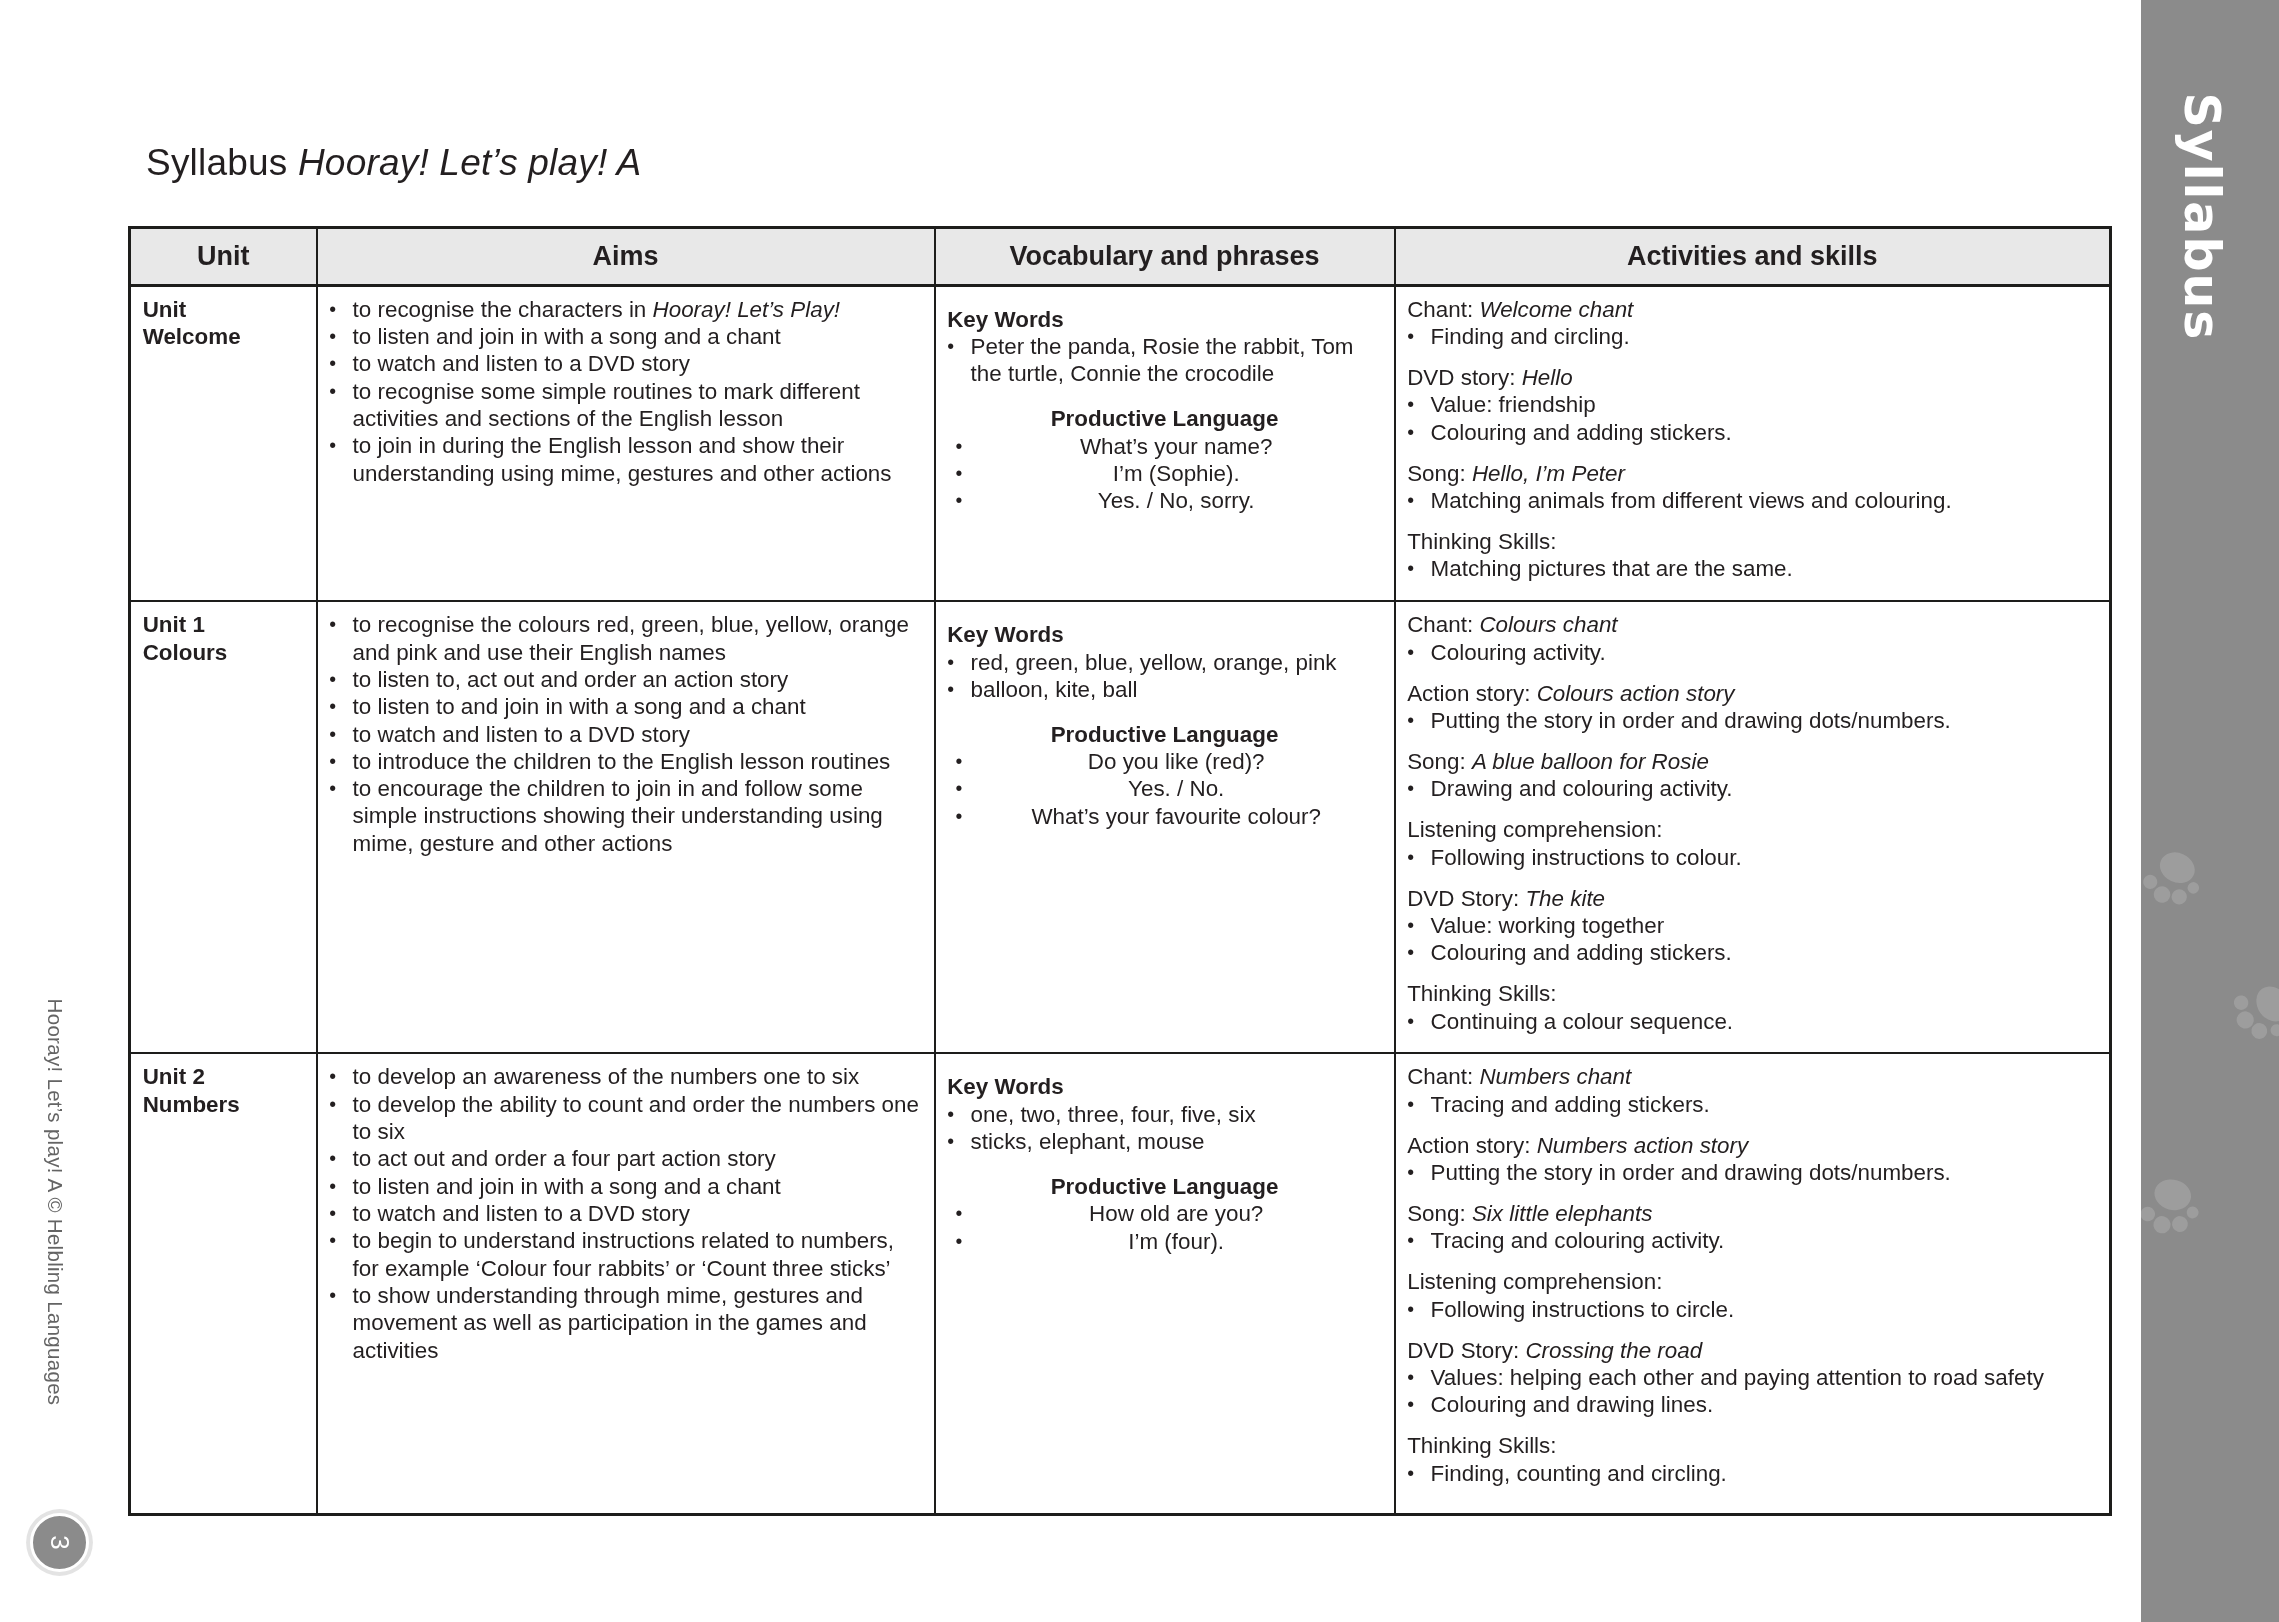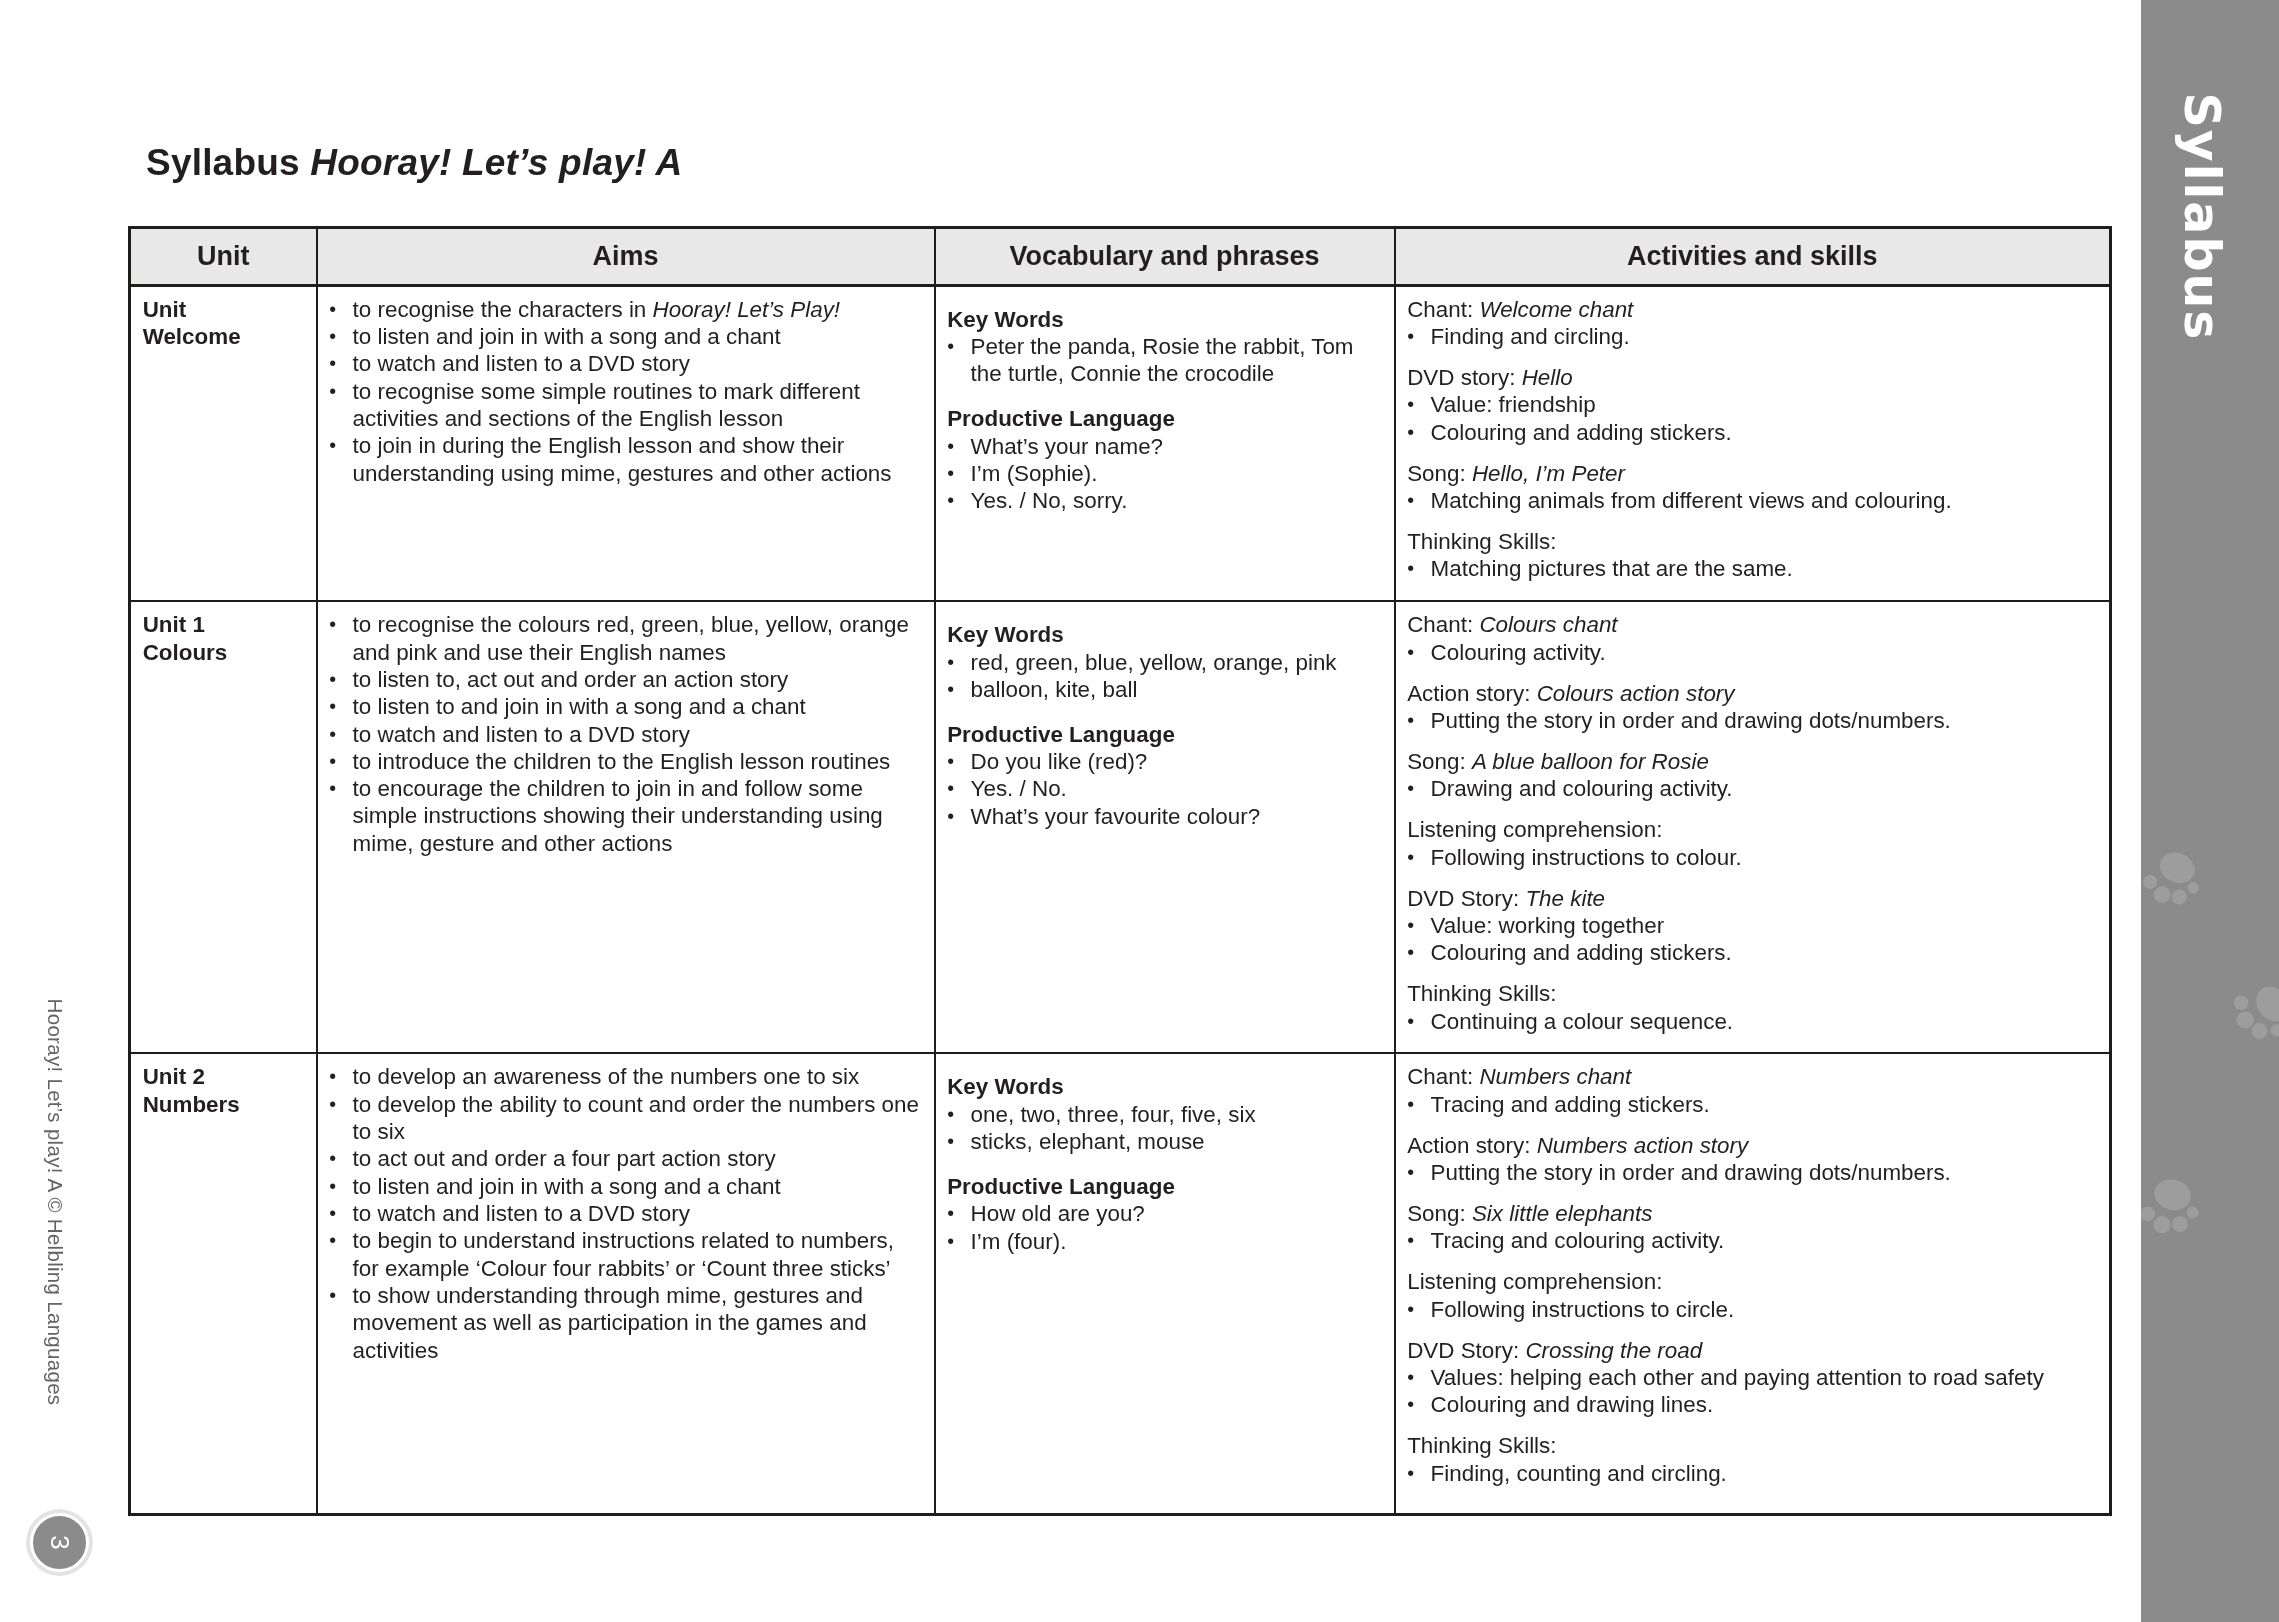--- a/index.html
+++ b/index.html
@@ -1,41 +1,41 @@
 <!DOCTYPE html>
 <html><head>
 <meta charset="utf-8">
 <style>
   html,body{margin:0;padding:0;background:#fff;}
   .page{position:relative;width:2279px;height:1623px;background:#ffffff;overflow:hidden;
         font-family:"Liberation Sans",sans-serif;color:#231f20;}
 
   
-  .doc-title{position:absolute;left:146px;top:142px;font-size:37px;font-weight:bold;
+  .doc-title{position:absolute;left:146px;top:142px;font-size:37px;font-weight:normal;
              letter-spacing:0.2px;white-space:nowrap;}
   .doc-title .t-italic{font-style:italic;}
 
   
   .syllabus-table{position:absolute;left:128px;top:226px;width:1982px;
                   border-collapse:collapse;table-layout:fixed;
                   border:3.9px solid #1d1d1b;}
   .syllabus-table th{background:#e8e8e8;font-size:27px;font-weight:bold;height:53px;
                      border:2px solid #1d1d1b;border-bottom:3.9px solid #1d1d1b;
                      text-align:center;vertical-align:middle;}
   .syllabus-table td{border:2px solid #1d1d1b;border-top:2.9px solid #1d1d1b;
                      vertical-align:top;padding:8.8px 11.7px 3.9px 11.7px;
                      font-size:22.4px;line-height:1.22;}
   tr.row-1{height:298px;} tr.row-2{height:449px;} tr.row-3{height:461px;}
 
   .unit-cell{font-weight:bold;font-size:23.4px;line-height:1.18;}
   .bullet-item{display:flex;align-items:flex-start;}
   .bullet-item .dot{flex:0 0 23.4px;font-size:19.5px;line-height:1.4;}
   .bullet-item .txt{flex:1 1 auto;}
   .vocab-head{font-weight:bold;margin-top:10px;}
-  .vocab-sec + .vocab-sec{margin-top:17.6px;}
+  .vocab-sec + .vocab-sec{margin-top:17.6px;text-align:center;}
   .act-group{margin-bottom:13.7px;}
   .act-head b{font-weight:normal;}
   .act-head i{font-style:italic;}
   i{}
 
   
   .sidebar{position:absolute;top:0;right:0;width:138px;height:1623px;background:#8b8b8b;overflow:hidden;}
   .sidebar-label{position:absolute;left:60px;top:217px;transform:translate(-50%,-50%) rotate(90deg);
                  white-space:nowrap;color:#ffffff;font-weight:bold;font-size:49px;letter-spacing:2px;
                  font-family:"DejaVu Sans","Liberation Sans",sans-serif;}

